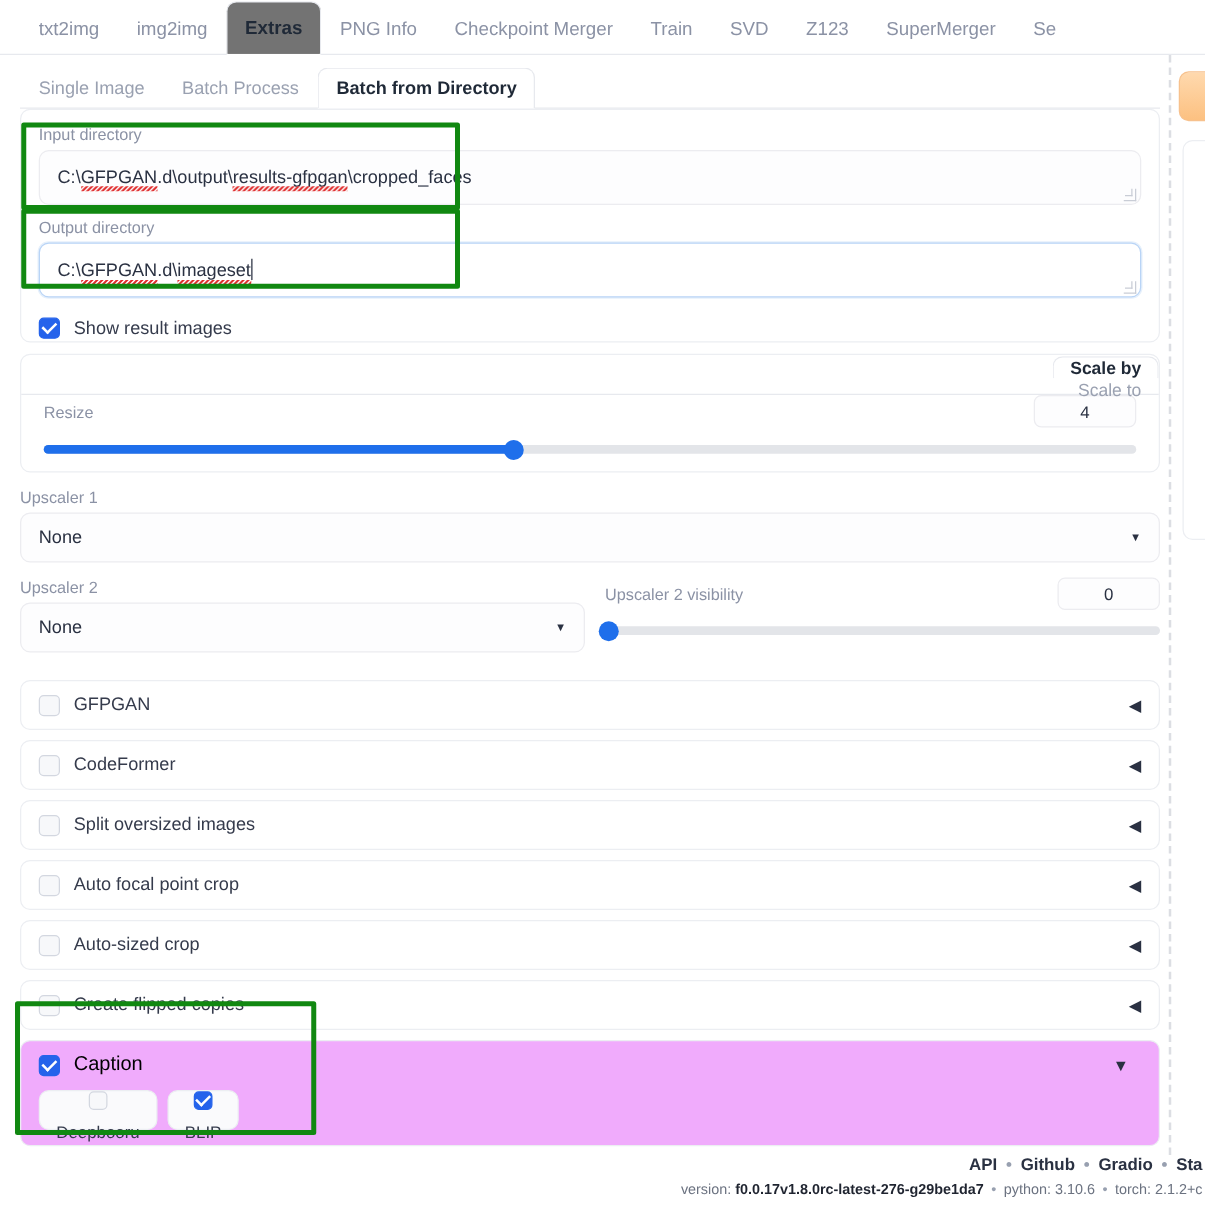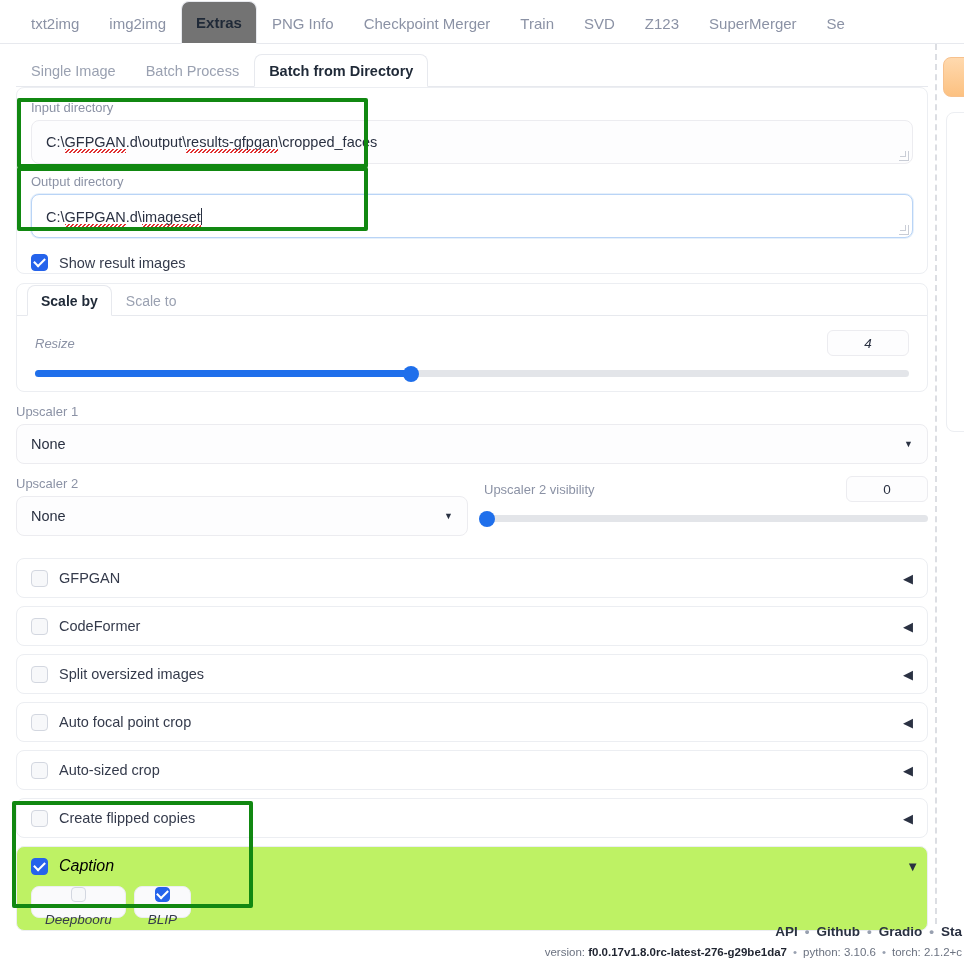--- a/index.html
+++ b/index.html
@@ -145,23 +145,22 @@
   
   .acc {
     border: 1px solid #eceef2; border-radius: 8px; background: #fff;
     margin-bottom: 8px; padding: 0 14px; display: flex; align-items: center;
     justify-content: space-between; height: 40px;
   }
   .acc .ttl { font-size: 14.5px; color: #353b4c; }
   .acctri { color: #2a3142; font-size: 13px; }
 
   .accopen {
-    border: 1px solid #eceef2; border-radius: 8px; background: #bef264;
-    padding: 10px 8px 12px 14px;
-    font-style: italic;
+    border: 1px solid #eceef2; border-radius: 8px; background: #f0abfc;
+    padding: 10px 24px 12px 14px;
   }
   .pill {
     border: 1px solid #eceef2; border-radius: 8px; background: #fafafc;
     height: 32px; padding: 0 13px; display: inline-flex; align-items: center;
     gap: 10px; font-size: 13.5px; color: #353b4c; flex-direction: column;
   }
   .pill .cb { width: 15px; height: 15px; }
 
   
   .greenbox {
@@ -243,25 +242,25 @@
         </div>
       </div>
 
       <div class="cbrow" style="margin-top:16px;">
         <span class="cb on"></span>
         <span class="lbl">Show result images</span>
       </div>
     </div>
 
     <div class="panel" style="margin-top:9px;padding:0 14px 14px 14px;">
-      <div class="scaletabs" style="margin:0 -14px;padding-left:10px;">
+      <div class="scaletabs" style="margin:0 -14px;padding-left:10px;flex-direction:column;">
         <div class="scaletab active">Scale by</div>
         <div class="scaletab">Scale to</div>
       </div>
-      <div style="margin-top:14px;padding:0 4px;font-style:italic;">
+      <div style="padding:0 4px;">
         <div class="sliderhead">
           <span class="slidername">Resize</span>
           <span class="numbox">4</span>
         </div>
         <div class="track">
           <div class="fill" style="width:43%"></div>
           <div class="thumb" style="left:43%"></div>
         </div>
       </div>
     </div>

